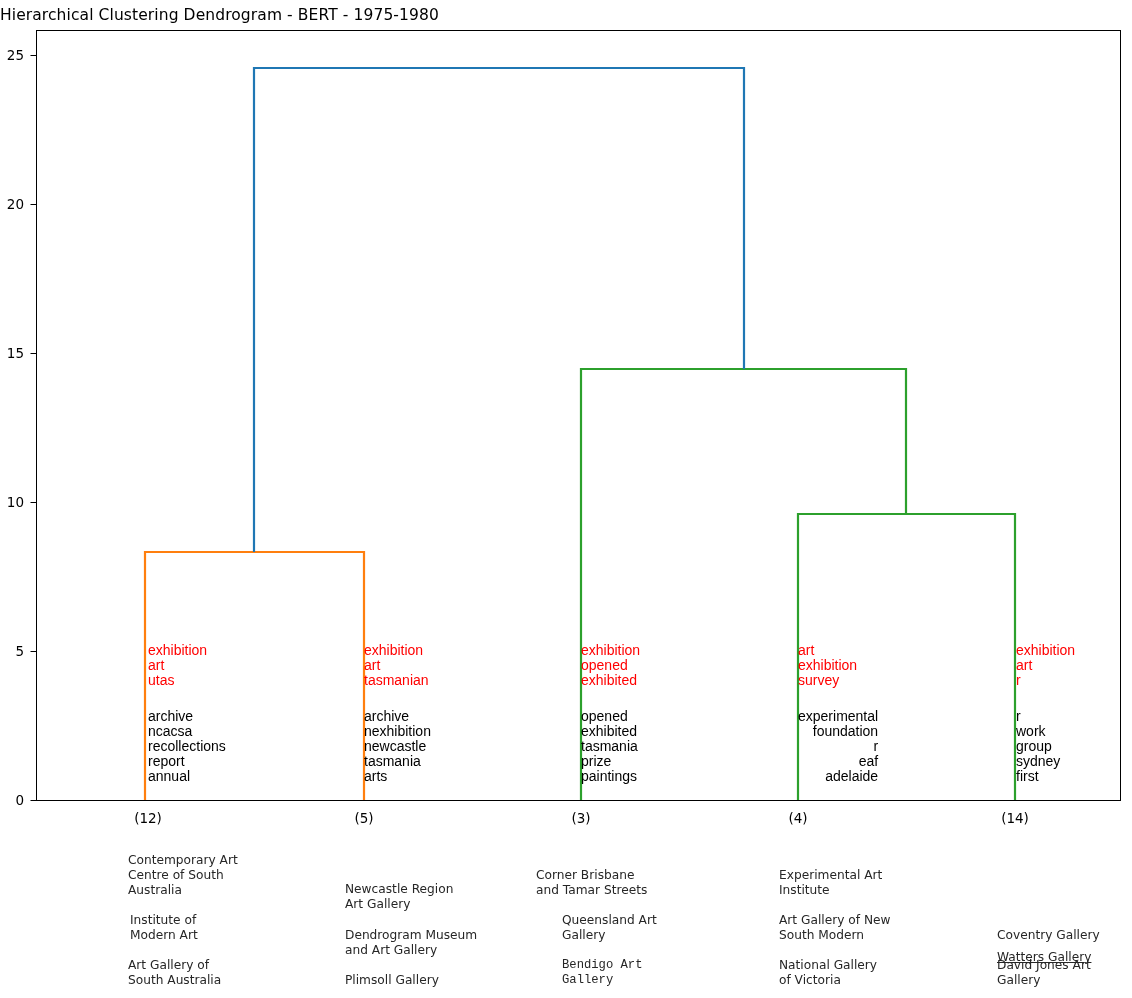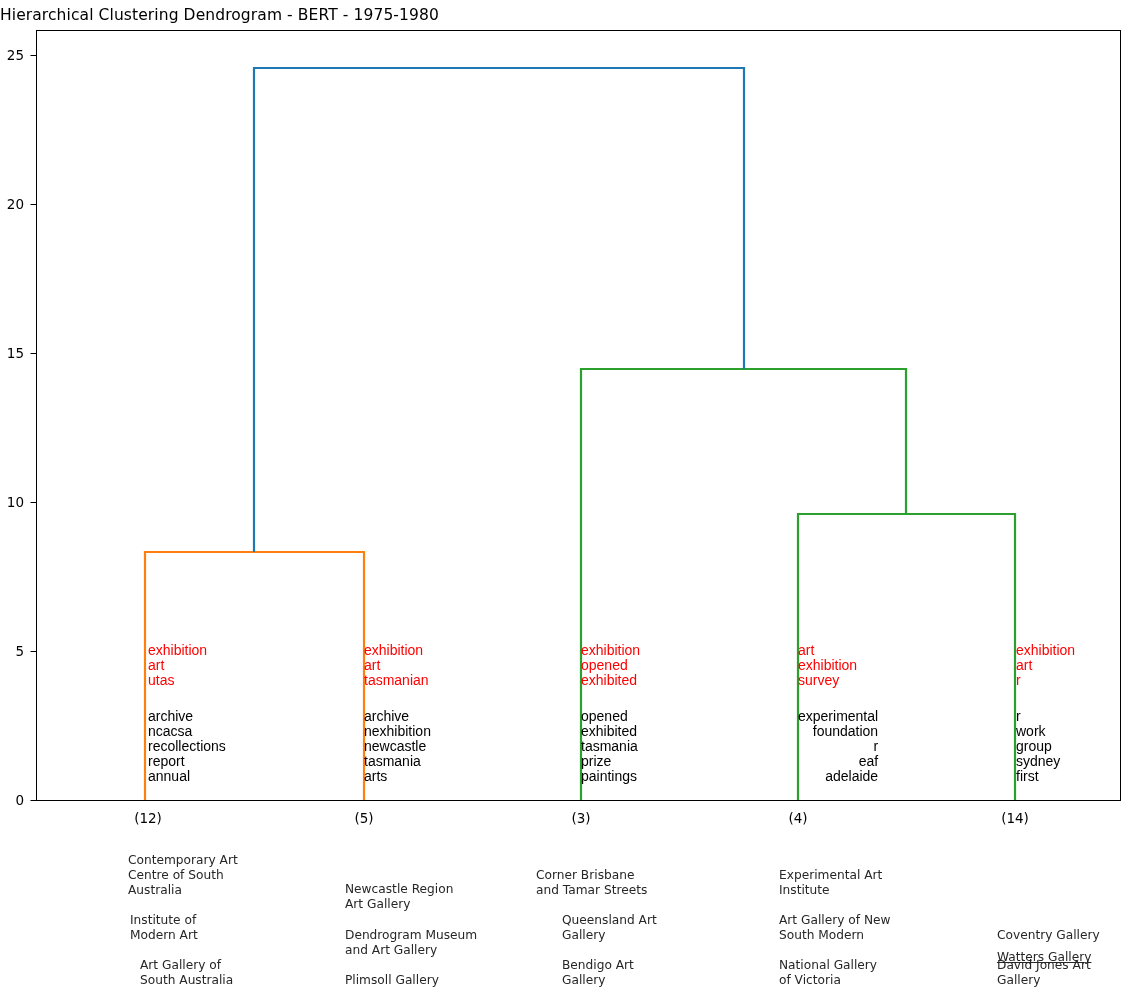--- a/index.html
+++ b/index.html
@@ -152,34 +152,34 @@
 work
 group
 sydney
 first</div>
 
   <div class="inst-block" style="left:128px; top:853px;">Contemporary Art
 Centre of South
 Australia</div>
   <div class="inst-block" style="left:130px; top:913px;">Institute of
 Modern Art</div>
-  <div class="inst-block" style="left:140px; top:958px;">Art Gallery of
+  <div class="inst-block" style="left:128px; top:958px;">Art Gallery of
 South Australia</div>
 
   <div class="inst-block" style="left:345px; top:882px;">Newcastle Region
 Art Gallery</div>
   <div class="inst-block" style="left:345px; top:928px;">Dendrogram Museum
 and Art Gallery</div>
   <div class="inst-block" style="left:345px; top:973px;">Plimsoll Gallery</div>
 
   <div class="inst-block" style="left:536px; top:868px;">Corner Brisbane
 and Tamar Streets</div>
   <div class="inst-block" style="left:562px; top:913px;">Queensland Art
 Gallery</div>
-  <div class="inst-block" style="left:562px; top:958px;">Bendigo Art
+  <div class="inst-block" style="left:562px; top:958px;font-family:Liberation Mono, monospace;">Bendigo Art
 Gallery</div>
 
   <div class="inst-block" style="left:779px; top:868px;">Experimental Art
 Institute</div>
   <div class="inst-block" style="left:779px; top:913px;">Art Gallery of New
 South Modern</div>
   <div class="inst-block" style="left:779px; top:958px;">National Gallery
 of Victoria</div>
 
   <div class="inst-block" style="left:997px; top:950px;text-decoration:underline;">Watters Gallery</div>

